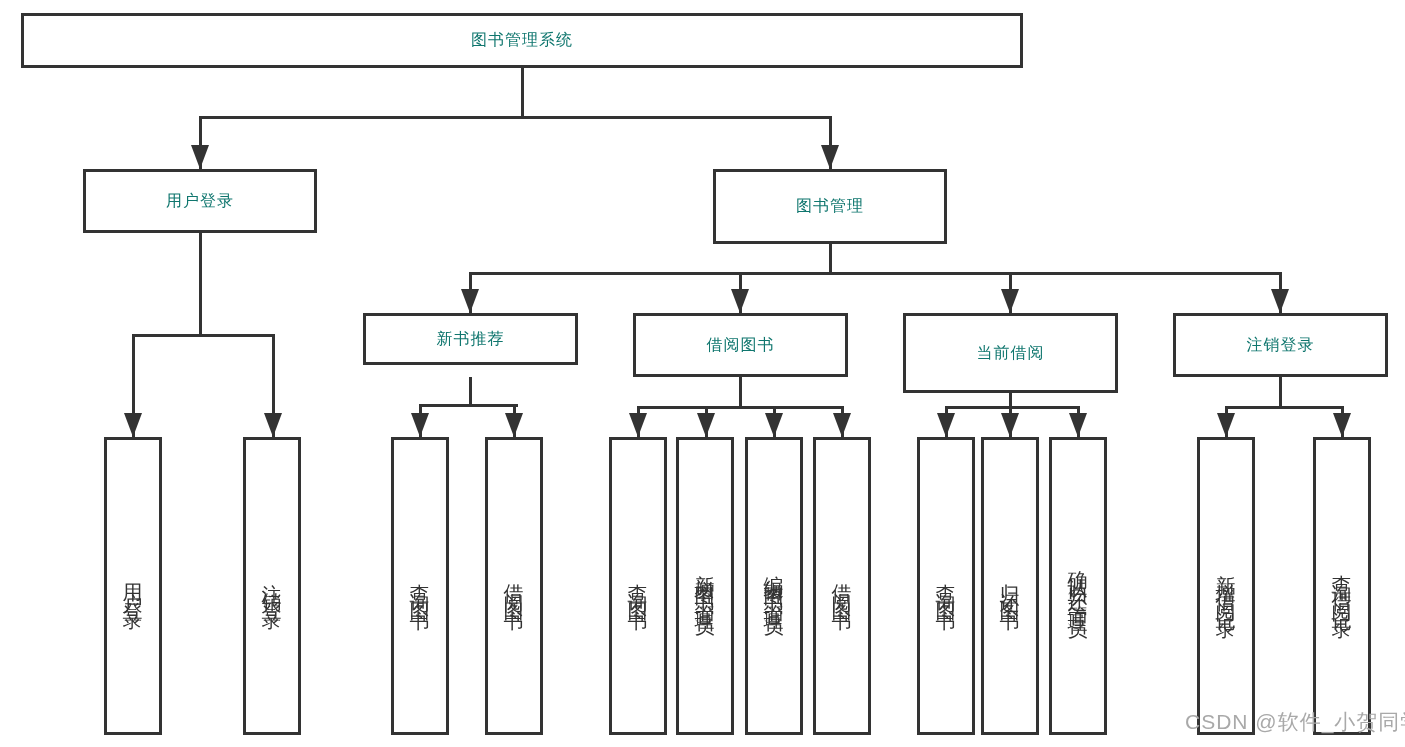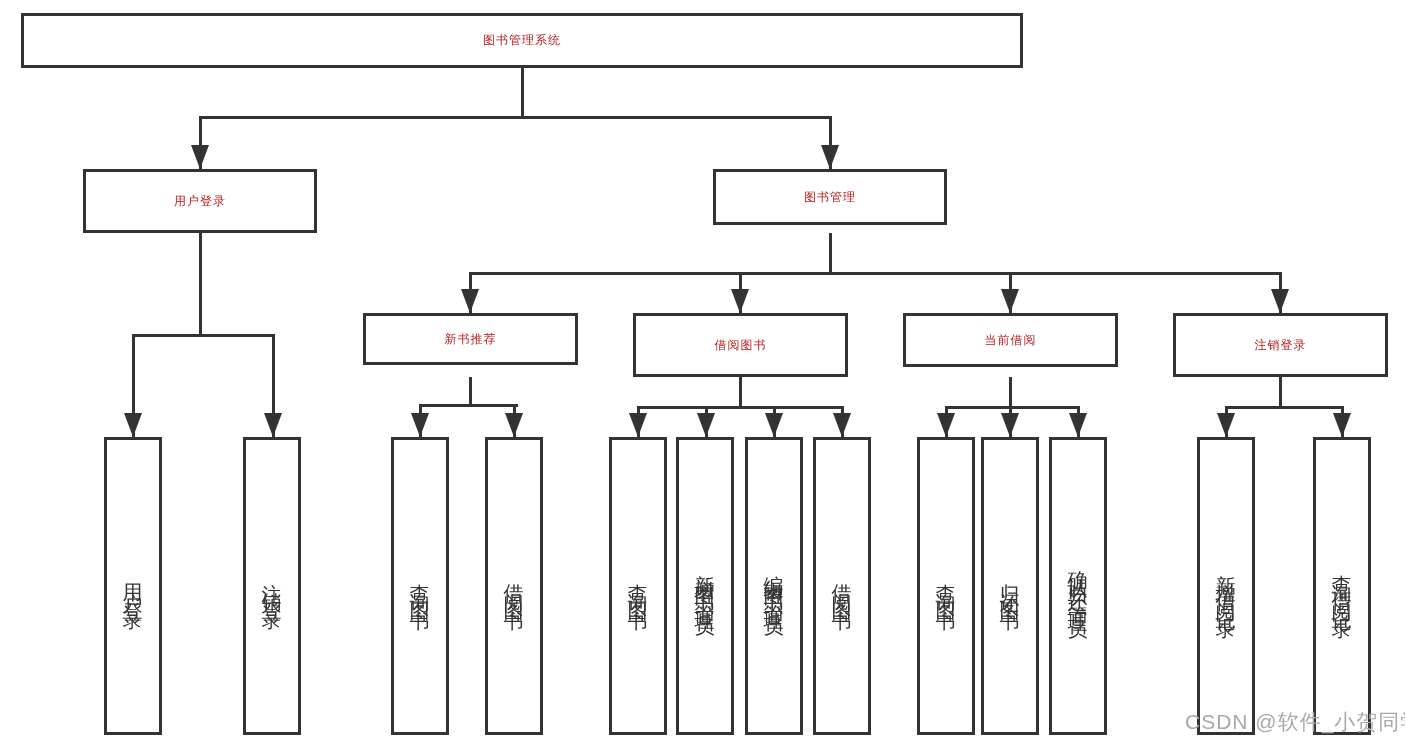--- a/index.html
+++ b/index.html
@@ -12,22 +12,22 @@
     overflow: hidden;
   }
   .hbox {
     position: absolute;
     box-sizing: border-box;
     border: 3px solid #333333;
     background: #ffffff;
     display: flex;
     align-items: center;
     justify-content: center;
-    font-size: 12px;
-    color: #b91c1c;
+    font-size: 16px;
+    color: #0f766e;
     letter-spacing: 1px;
     z-index: 2;
   }
   .vbox {
     position: absolute;
     box-sizing: border-box;
     border: 3px solid #333333;
     background: #ffffff;
     width: 58px;
     top: 437px;
@@ -83,21 +83,21 @@
   <div class="hbox" style="left:21px; top:13px; width:1002px; height:55px;">图书管理系统</div>
 
   <div class="vline" style="left:520.5px; top:68px; height:49px;"></div>
   <div class="hline" style="left:198.5px; top:115.5px; width:633px;"></div>
   <div class="vline" style="left:198.5px; top:117px; height:52px;"></div>
   <div class="arrowhead" style="left:191px; top:145px;"></div>
   <div class="vline" style="left:828.5px; top:117px; height:52px;"></div>
   <div class="arrowhead" style="left:821px; top:145px;"></div>
 
   <div class="hbox" style="left:83px; top:169px; width:234px; height:64px;">用户登录</div>
-  <div class="hbox" style="left:713px; top:169px; width:234px; height:56px;">图书管理</div>
+  <div class="hbox" style="left:713px; top:169px; width:234px; height:75px;">图书管理</div>
 
   <div class="vline" style="left:198.5px; top:233px; height:102px;"></div>
   <div class="hline" style="left:131.5px; top:333.5px; width:143px;"></div>
   <div class="vline" style="left:131.5px; top:335px; height:102px;"></div>
   <div class="arrowhead" style="left:124px; top:413px;"></div>
   <div class="vline" style="left:271.5px; top:335px; height:102px;"></div>
   <div class="arrowhead" style="left:264px; top:413px;"></div>
 
   <div class="vline" style="left:828.5px; top:233px; height:40px;"></div>
   <div class="hline" style="left:468.5px; top:271.5px; width:813px;"></div>
@@ -105,21 +105,21 @@
   <div class="arrowhead" style="left:461px; top:289px;"></div>
   <div class="vline" style="left:738.5px; top:273px; height:40px;"></div>
   <div class="arrowhead" style="left:731px; top:289px;"></div>
   <div class="vline" style="left:1008.5px; top:273px; height:40px;"></div>
   <div class="arrowhead" style="left:1001px; top:289px;"></div>
   <div class="vline" style="left:1278.5px; top:273px; height:40px;"></div>
   <div class="arrowhead" style="left:1271px; top:289px;"></div>
 
   <div class="hbox" style="left:363px; top:313px; width:215px; height:52px;">新书推荐</div>
   <div class="hbox" style="left:633px; top:313px; width:215px; height:64px;">借阅图书</div>
-  <div class="hbox" style="left:903px; top:313px; width:215px; height:54px;">当前借阅</div>
+  <div class="hbox" style="left:903px; top:313px; width:215px; height:80px;">当前借阅</div>
   <div class="hbox" style="left:1173px; top:313px; width:215px; height:64px;">注销登录</div>
 
   <div class="vline" style="left:468.5px; top:377px; height:28px;"></div>
   <div class="hline" style="left:418.5px; top:403.5px; width:99px;"></div>
   <div class="vline" style="left:418.5px; top:405px; height:32px;"></div>
   <div class="arrowhead" style="left:411px; top:413px;"></div>
   <div class="vline" style="left:512.5px; top:405px; height:32px;"></div>
   <div class="arrowhead" style="left:505px; top:413px;"></div>
 
   <div class="vline" style="left:738.5px; top:377px; height:30px;"></div>

